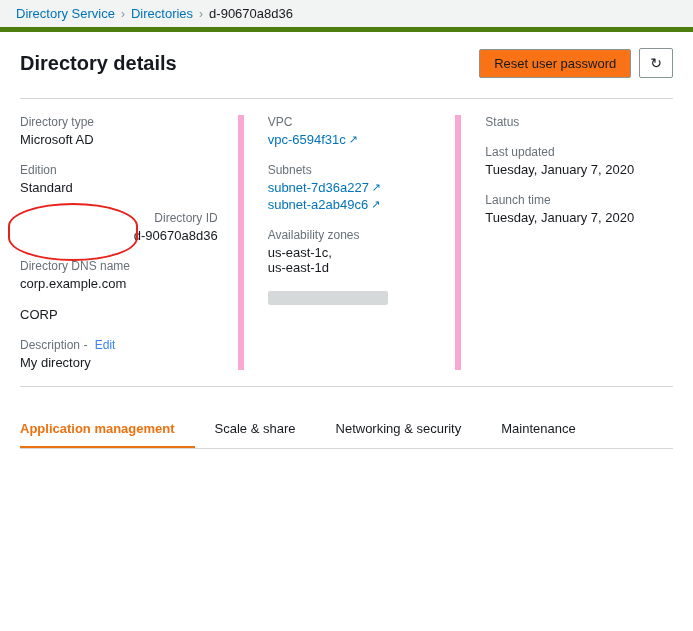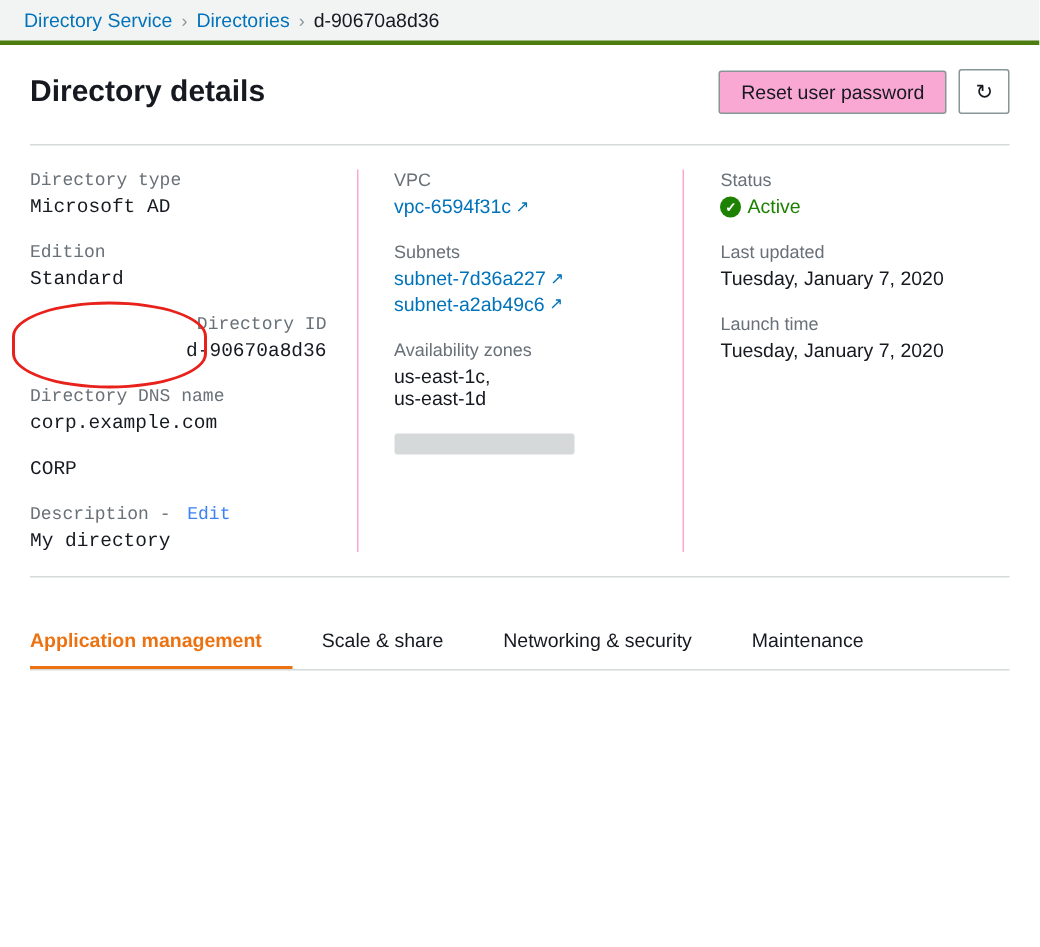--- a/index.html
+++ b/index.html
@@ -5,21 +5,21 @@
     * { box-sizing: border-box; margin: 0; padding: 0; }
     body { font-family: -apple-system, BlinkMacSystemFont, 'Segoe UI', Arial, sans-serif; font-size: 13px; background: #fff; color: #16191f; width: 693px; min-height: 631px; }
 
     
     .breadcrumb-bar {
       background: #f2f3f3;
       padding: 6px 16px;
       display: flex;
       align-items: center;
       gap: 6px;
-      border-bottom: 3px solid #4d7c0f;
+      border-bottom: 5px solid #4d7c0f;
       font-size: 13px;
     }
     .breadcrumb-link {
       color: #0073bb;
       cursor: pointer;
       text-decoration: none;
     }
     .breadcrumb-sep {
       color: #879596;
       font-size: 12px;
@@ -46,21 +46,21 @@
       color: #16191f;
     }
     .header-actions {
       display: flex;
       gap: 8px;
       align-items: center;
     }
     .btn-reset {
       padding: 6px 14px;
       border: 1px solid #879596;
-      background: #f9a8d4;
+      background: #f97316;
       border-radius: 2px;
       cursor: pointer;
       font-size: 13px;
       color: #16191f;
     }
     .btn-refresh {
       padding: 6px 10px;
       border: 1px solid #879596;
       background: #fff;
       border-radius: 2px;
@@ -79,24 +79,23 @@
       gap: 0;
       border-top: 1px solid #d5d9d9;
       border-bottom: 1px solid #d5d9d9;
       padding: 16px 0;
     }
     .detail-col {
       padding: 0 20px 0 0;
     }
     .detail-col:first-child {
       padding-left: 0;
-      font-family: Liberation Mono, monospace;
     }
     .detail-col + .detail-col {
-      border-left: 1px solid #f9a8d4;
+      border-left: 6px solid #f9a8d4;
       padding-left: 24px;
     }
     .detail-group {
       margin-bottom: 16px;
     }
     .detail-group:last-child { margin-bottom: 0; }
     .detail-label {
       color: #687078;
       font-size: 12px;
       margin-bottom: 3px;
@@ -289,24 +288,20 @@
         </div>
       </div>
       <div class="detail-group">
         <div class="dns-blur"></div>
       </div>
     </div>
 
     <div class="detail-col">
       <div class="detail-group">
         <div class="detail-label">Status</div>
-        <div class="detail-value status-active">
-          <span class="status-dot"></span>
-          <span>Active</span>
-        </div>
       </div>
       <div class="detail-group">
         <div class="detail-label">Last updated</div>
         <div class="detail-value">Tuesday, January 7, 2020</div>
       </div>
       <div class="detail-group">
         <div class="detail-label">Launch time</div>
         <div class="detail-value">Tuesday, January 7, 2020</div>
       </div>
     </div>

